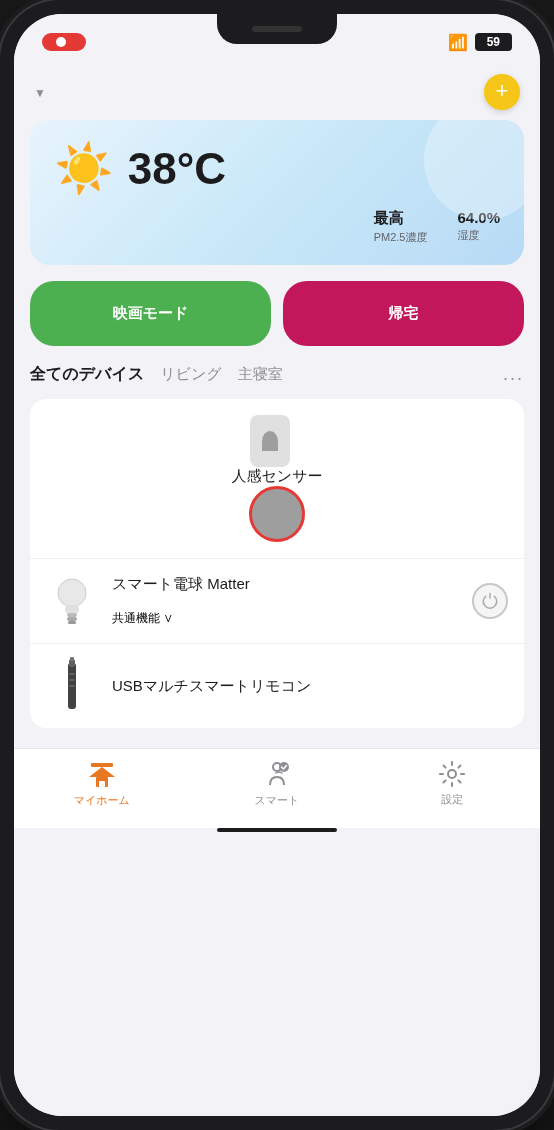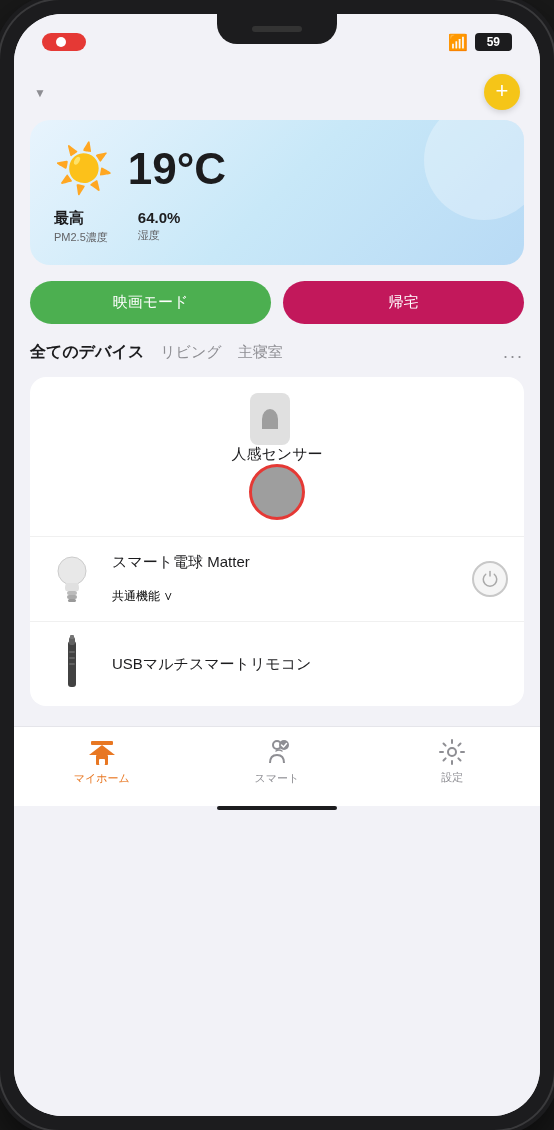--- a/index.html
+++ b/index.html
@@ -167,20 +167,21 @@
       font-size: 48px;
     }
     .temp-text {
       font-size: 44px;
       font-weight: 600;
       color: #1c1c1e;
     }
     .weather-stats {
       display: flex;
       gap: 30px;
+      justify-content: flex-end;
     }
     .weather-stat {
       display: flex;
       flex-direction: column;
     }
     .stat-value {
       font-size: 15px;
       font-weight: 600;
       color: #1c1c1e;
     }
@@ -191,25 +192,25 @@
     }
     
     .mode-buttons {
       display: flex;
       gap: 12px;
       padding: 0 16px;
       margin-bottom: 18px;
     }
     .mode-btn {
       flex: 1;
-      padding: 12px 0;
+      padding: 23px 0;
       border-radius: 24px;
       border: none;
       font-size: 15px;
-      font-weight: 400;
+      font-weight: 700;
       color: white;
       cursor: pointer;
       text-align: center;
     }
     .mode-btn-movie { background: #4caf50; }
     .mode-btn-home { background: #c2185b; }
     
     .device-tabs {
       display: flex;
       align-items: center;
@@ -366,21 +367,21 @@
           <span class="header-chevron">▼</span>
         </div>
         <div class="add-button">
           <span>+</span>
         </div>
       </div>
 
       <div class="weather-card">
         <div class="weather-main">
           <span class="sun-icon">☀️</span>
-          <span class="temp-text">19°C</span>
+          <span class="temp-text">38°C</span>
         </div>
         <div class="weather-stats">
           <div class="weather-stat">
             <span class="stat-value">最高</span>
             <span class="stat-label">PM2.5濃度</span>
           </div>
           <div class="weather-stat">
             <span class="stat-value">64.0%</span>
             <span class="stat-label">湿度</span>
           </div>

